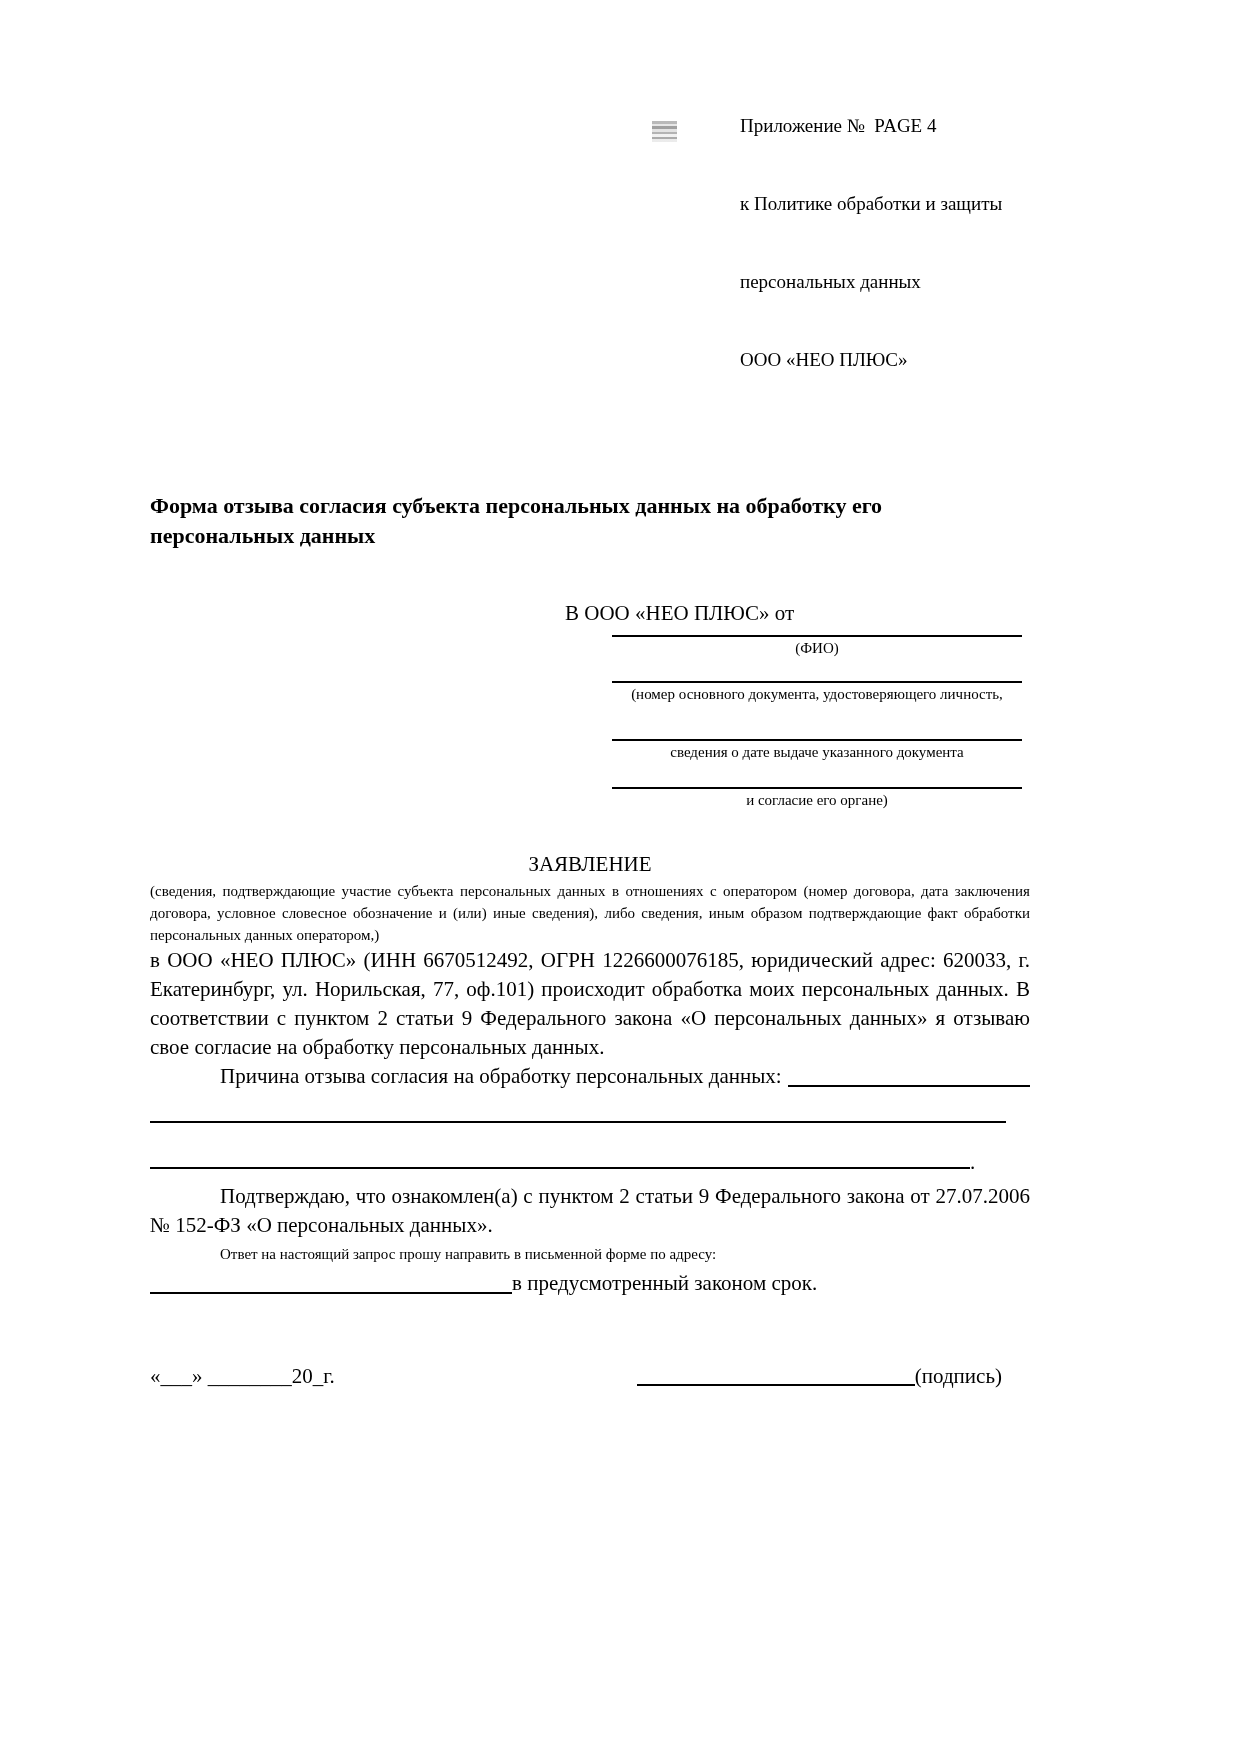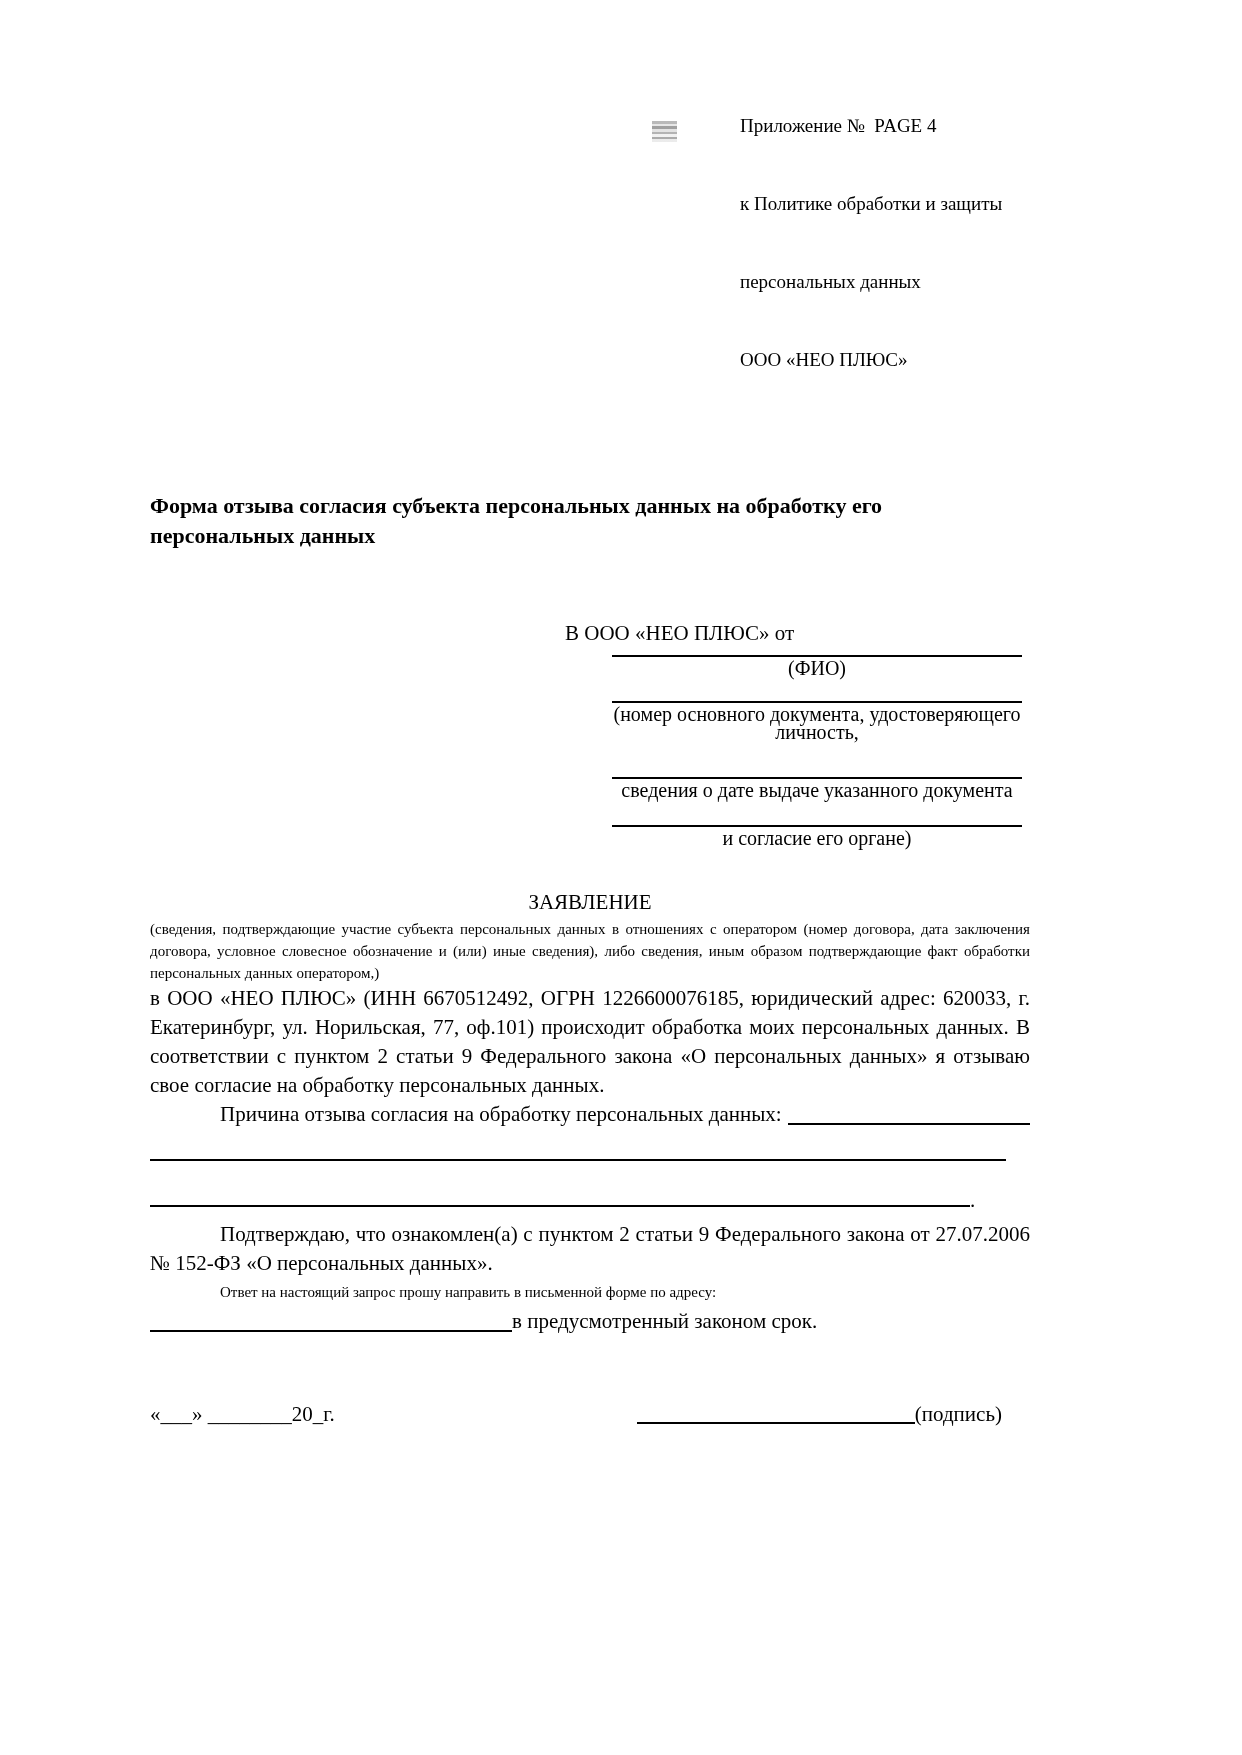--- a/index.html
+++ b/index.html
@@ -23,26 +23,26 @@
     position:absolute; left:652px; top:121px; width:25px; height:21px;
     background:repeating-linear-gradient(180deg,
       #adadad 0 3px, #e3e3e3 3px 5px, #8f8f8f 5px 8px,
       #dedede 8px 11px, #a6a6a6 11px 13px, #efefef 13px 16px,
       #9c9c9c 16px 18px, #e8e8e8 18px 21px);
     opacity:.85;
   }
 
   .doc-title { margin-top:66px; font-size:22px; font-weight:bold; line-height:30px; }
 
-  .to-line { margin-top:68px; margin-left:415px; font-size:21px; line-height:28px; }
+  .to-line { margin-top:48px; margin-left:415px; font-size:21px; line-height:28px; }
 
   .fields { margin-top:8px; }
   .field { margin-left:462px; width:410px; }
   .f-rule { border-top:2px solid #000; }
-  .f-caption { font-size:20px; line-height:18px; text-align:center; padding-top:2px; }
+  .f-caption { font-size:15px; line-height:18px; text-align:center; padding-top:2px; }
   .gap24 { margin-top:24px; }
   .gap36 { margin-top:36px; }
   .gap26 { margin-top:26px; }
 
   .stmt-heading { margin-top:41px; text-align:center; font-size:21px; line-height:28px; }
 
   .flex-row { display:flex; align-items:flex-end; font-size:21px; line-height:29px; }
   .intro-row { margin-top:2px; line-height:28px; }
   .indent { width:70px; flex:none; }
   .fill { flex:1 1 auto; border-bottom:2px solid #000; margin-bottom:4px; margin-left:6px; }

